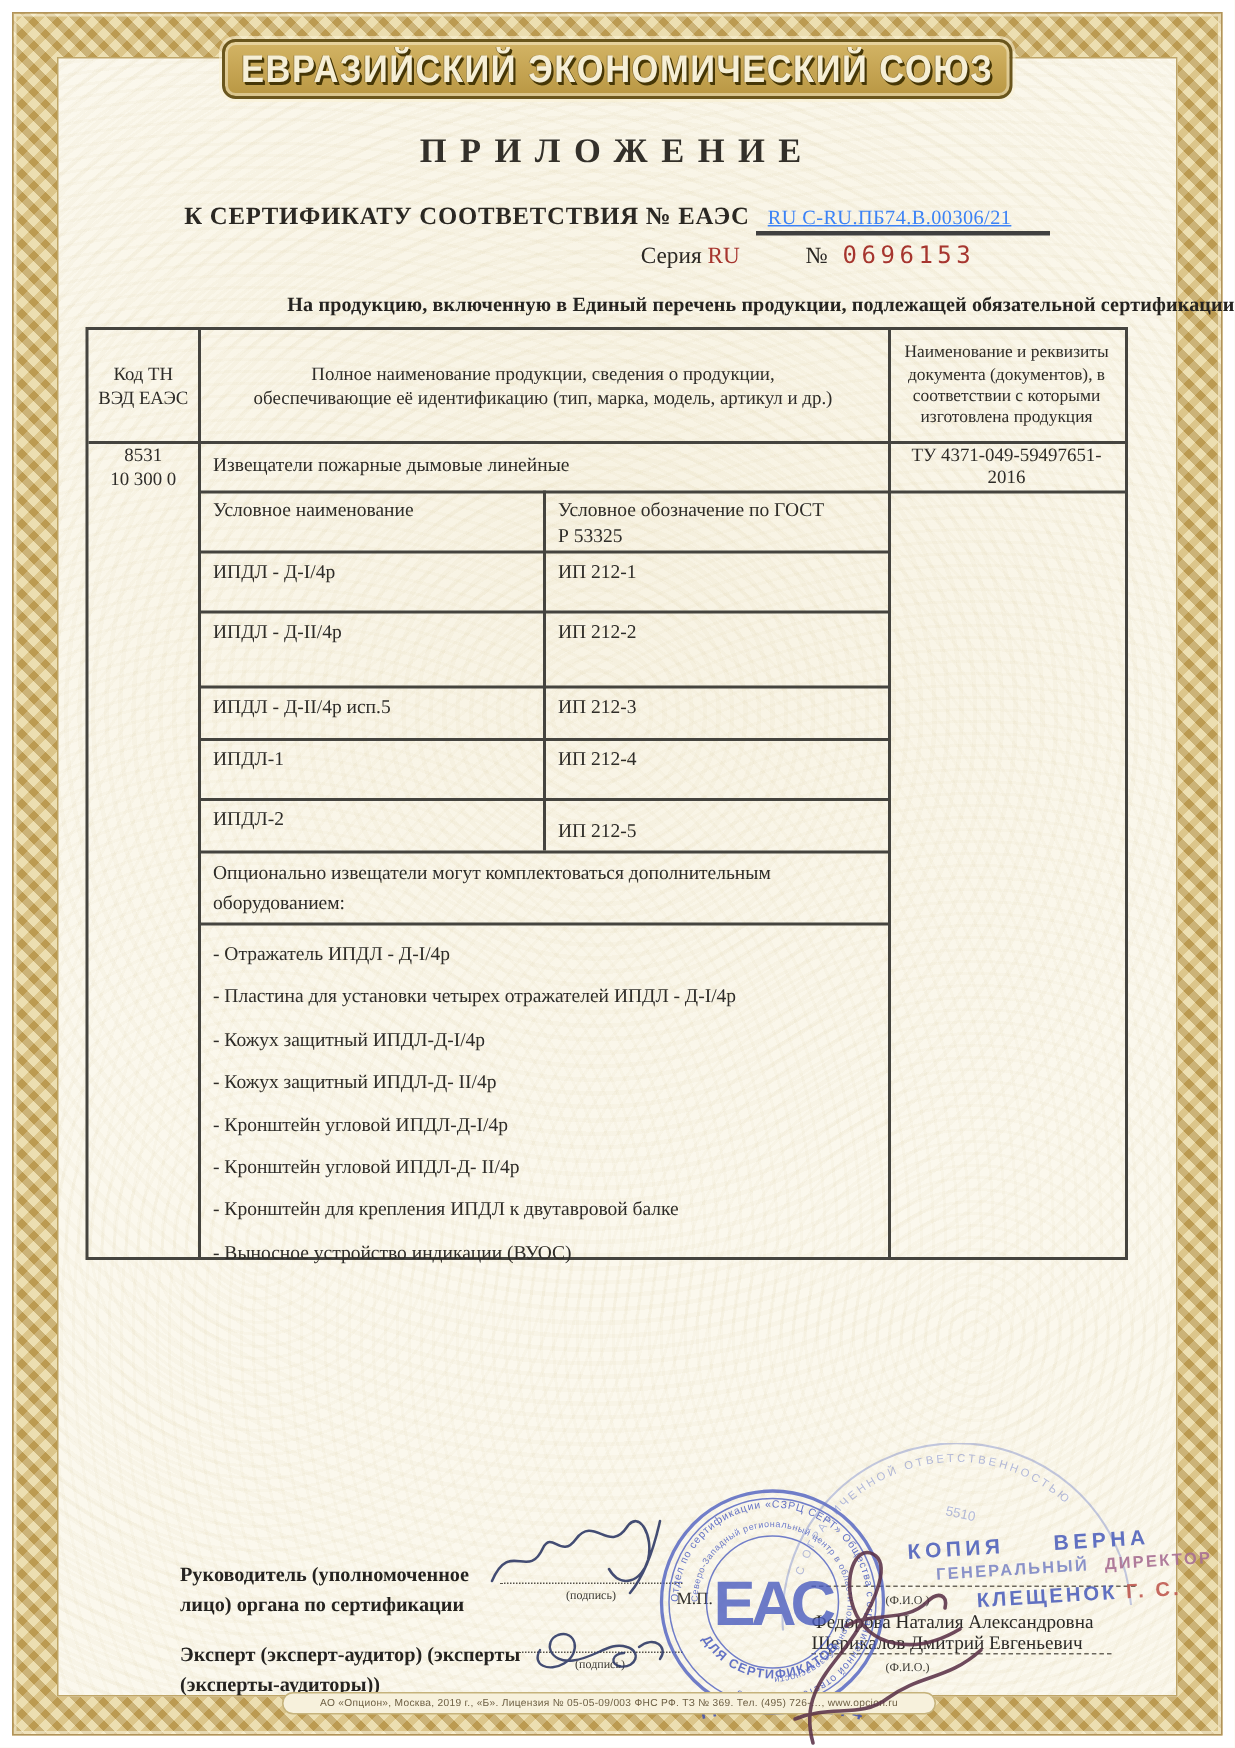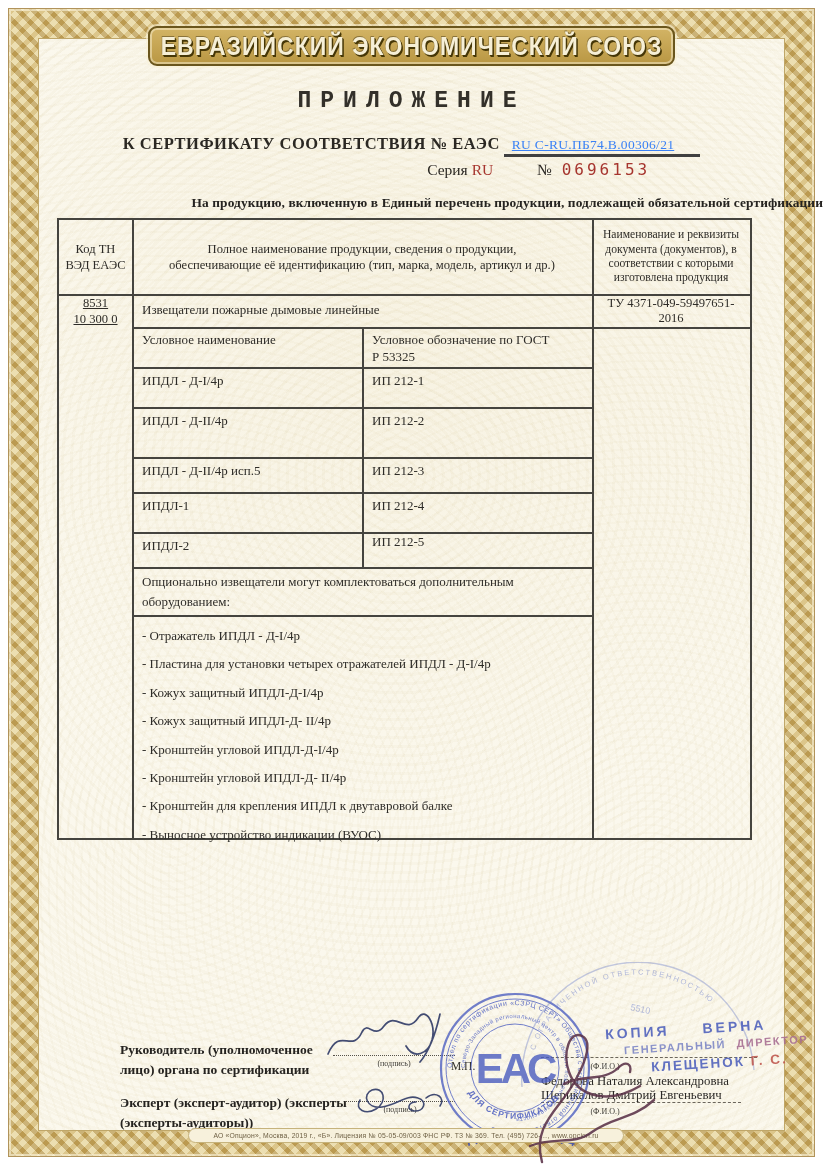--- a/index.html
+++ b/index.html
@@ -38,21 +38,21 @@
     z-index:5;
   }
   .union-banner span {
     font-family:"Liberation Sans", sans-serif; font-weight:700; font-size:23px;
     letter-spacing:1px; transform:scaleY(1.12); white-space:nowrap;
     color:#f6efd6;
     text-shadow:1px 1px 0 #463707, 1.5px 1.5px 0 #463707, -0.5px -0.5px 0 #8a733a;
   }
   .doc-title {
     position:absolute; left:0; width:100%; top:88px; text-align:center;
-    font-size:23px; font-weight:700; letter-spacing:9px; color:#33302a;font-family:Liberation Mono, monospace;
+    font-size:23px; font-weight:700; letter-spacing:9px; color:#33302a;
   }
   .cert-line {
     position:absolute; left:0; width:100%; top:134px; text-align:center; white-space:nowrap;
   }
   .cert-line .lbl { font-size:16.5px; font-weight:700; letter-spacing:.5px; color:#2b2823; }
   .cert-line .num {
     font-size:13.5px; color:#3b82f6; letter-spacing:.3px;
     border-bottom:3px solid #404040; padding:0 26px 2px 8px;text-decoration:underline;
   }
   .series-line {
@@ -150,40 +150,40 @@
   <div class="hl" style="left:73px; top:237px; width:460px;"></div>
   <div class="hl" style="left:73px; top:272px; width:460px;"></div>
   <div class="hl" style="left:73px; top:312px; width:460px;"></div>
   <div class="hl" style="left:73px; top:347px; width:460px;"></div>
   <div class="hl" style="left:73px; top:395px; width:460px;"></div>
 
   <div class="cell c-center" style="left:73px; top:0; width:460px; height:74px; font-size:12.6px; padding:0 34px;">Полное наименование продукции, сведения о продукции, обеспечивающие её идентификацию (тип, марка, модель, артикул и др.)</div>
   <div class="cell c-center" style="left:0; top:0; width:73px; height:74px; font-size:12.5px; padding:0 6px;">Код ТН ВЭД ЕАЭС</div>
   <div class="cell c-center" style="left:533px; top:0; width:158px; height:74px; font-size:11.6px; padding:0 5px; line-height:1.25;">Наименование и реквизиты документа (документов), в соответствии с которыми изготовлена продукция</div>
 
-  <div class="cell" style="left:0; top:76px; width:73px; height:31px; text-align:center; font-size:12.6px; line-height:1.25;text-decoration:underline;">
+  <div class="cell" style="left:0; top:76px; width:73px; height:31px; text-align:center; font-size:12.6px; line-height:1.25;">
     <div>8531</div>
     <div>10 300 0</div>
   </div>
   <div class="cell" style="left:73px; top:74px; width:460px; height:33px; display:flex; align-items:center; padding-left:10px;">Извещатели пожарные дымовые линейные</div>
   <div class="cell" style="left:533px; top:76px; width:158px; height:31px; text-align:center; font-size:12.6px; line-height:1.2; padding:0 14px;">ТУ 4371-049-59497651-2016</div>
 
   <div class="cell" style="left:73px; top:107px; width:230px; height:40px; padding:5px 0 0 10px;">Условное наименование</div>
   <div class="cell" style="left:303px; top:107px; width:230px; height:40px; padding:5px 40px 0 10px;">Условное обозначение по ГОСТ Р 53325</div>
 
   <div class="cell" style="left:73px; top:147px; width:230px; height:40px; padding:6px 0 0 10px;">ИПДЛ - Д-I/4р</div>
   <div class="cell" style="left:303px; top:147px; width:230px; height:40px; padding:6px 0 0 10px;">ИП 212-1</div>
   <div class="cell" style="left:73px; top:187px; width:230px; height:50px; padding:6px 0 0 10px;">ИПДЛ - Д-II/4р</div>
   <div class="cell" style="left:303px; top:187px; width:230px; height:50px; padding:6px 0 0 10px;">ИП 212-2</div>
   <div class="cell" style="left:73px; top:237px; width:230px; height:35px; padding:6px 0 0 10px;">ИПДЛ - Д-II/4р исп.5</div>
   <div class="cell" style="left:303px; top:237px; width:230px; height:35px; padding:6px 0 0 10px;">ИП 212-3</div>
   <div class="cell" style="left:73px; top:272px; width:230px; height:40px; padding:6px 12px 0 10px;">ИПДЛ-1</div>
   <div class="cell" style="left:303px; top:272px; width:230px; height:40px; padding:6px 0 0 10px;">ИП 212-4</div>
   <div class="cell" style="left:73px; top:312px; width:230px; height:35px; padding:6px 0 0 10px;">ИПДЛ-2</div>
-  <div class="cell" style="left:303px; top:308px; width:230px; height:35px; padding:6px 0 3px 10px;">ИП 212-5</div>
+  <div class="cell" style="left:303px; top:320px; width:230px; height:35px; padding:6px 0 3px 10px;">ИП 212-5</div>
 
   <div class="cell" style="left:73px; top:347px; width:460px; height:48px; padding:5px 60px 0 10px; line-height:1.55;">Опционально извещатели могут комплектоваться дополнительным оборудованием:</div>
   <div class="cell" style="left:73px; top:398px; width:460px; height:220px; padding:4px 0 0 10px;">
     <div class="list-item">- Отражатель ИПДЛ - Д-I/4р</div>
     <div class="list-item">- Пластина для установки четырех отражателей ИПДЛ - Д-I/4р</div>
     <div class="list-item">- Кожух защитный ИПДЛ-Д-I/4р</div>
     <div class="list-item">- Кожух защитный ИПДЛ-Д- II/4р</div>
     <div class="list-item">- Кронштейн угловой ИПДЛ-Д-I/4р</div>
     <div class="list-item">- Кронштейн угловой ИПДЛ-Д- II/4р</div>
     <div class="list-item">- Кронштейн для крепления ИПДЛ к двутавровой балке</div>

